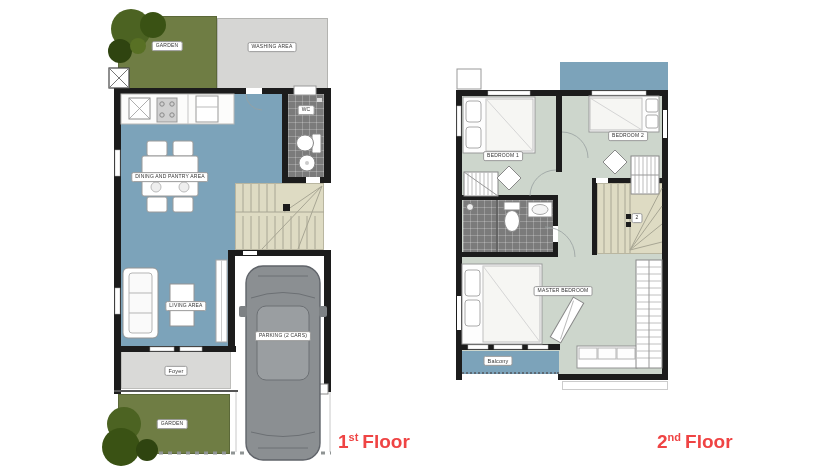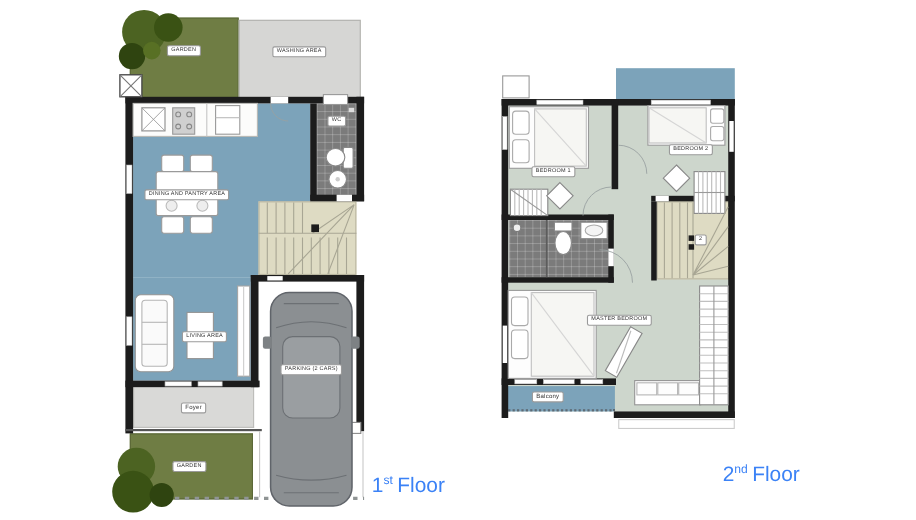--- a/index.html
+++ b/index.html
@@ -16,21 +16,21 @@
                          linear-gradient(90deg,rgba(255,255,255,.22) 1px,transparent 1px);
         background-size:7px 7px;}
   .foyer{background:#d9d9d7;border:1px solid #bdbdba;border-top:none;}
   .balcony{background:#7ca3ba;border-bottom:2px dotted #5e6a74;}
   .eave{background:#ffffff;border:1px solid #cccccc;}
   .overlay{position:absolute;left:0;top:0;z-index:20;pointer-events:none;}
   .lbl{position:absolute;transform:translate(-50%,-50%);background:#ffffff;border:1px solid #9a9a9a;
        border-radius:2px;padding:1px 3px;font-size:5px;line-height:1.15;color:#333;
        white-space:nowrap;z-index:30;letter-spacing:.2px;}
   .lbl.mixed{font-size:5.5px;}
-  .floor-title{position:absolute;font-size:19px;color:#3b82f6;z-index:30;}
+  .floor-title{position:absolute;font-size:19px;color:#ef4444;z-index:30;font-weight:bold;}
   .floor-title sup{font-size:11px;}
   .floor-title .tw{margin-left:4px;}
 </style>
 </head>
 <body>
 
 <div class="canvas">
 
   <div class="room garden" style="left:118px;top:16px;width:99px;height:76px"></div>
   <div class="room washing" style="left:217px;top:18px;width:111px;height:72px"></div>
@@ -276,17 +276,17 @@
 
   <div class="lbl" style="left:503px;top:156px">BEDROOM 1</div>
   <div class="lbl" style="left:628px;top:136px">BEDROOM 2</div>
   <div class="lbl" style="left:637px;top:218px">2</div>
   <div class="lbl" style="left:563px;top:291px">MASTER BEDROOM</div>
   <div class="lbl mixed" style="left:498px;top:361px">Balcony</div>
 
   <div class="floor-title" style="left:338px;top:431px">
     <span>1</span><sup>st</sup><span class="tw">Floor</span>
   </div>
-  <div class="floor-title" style="left:657px;top:421px">
+  <div class="floor-title" style="left:657px;top:431px">
     <span>2</span><sup>nd</sup><span class="tw">Floor</span>
   </div>
 
 </div>
 
 </body></html>

